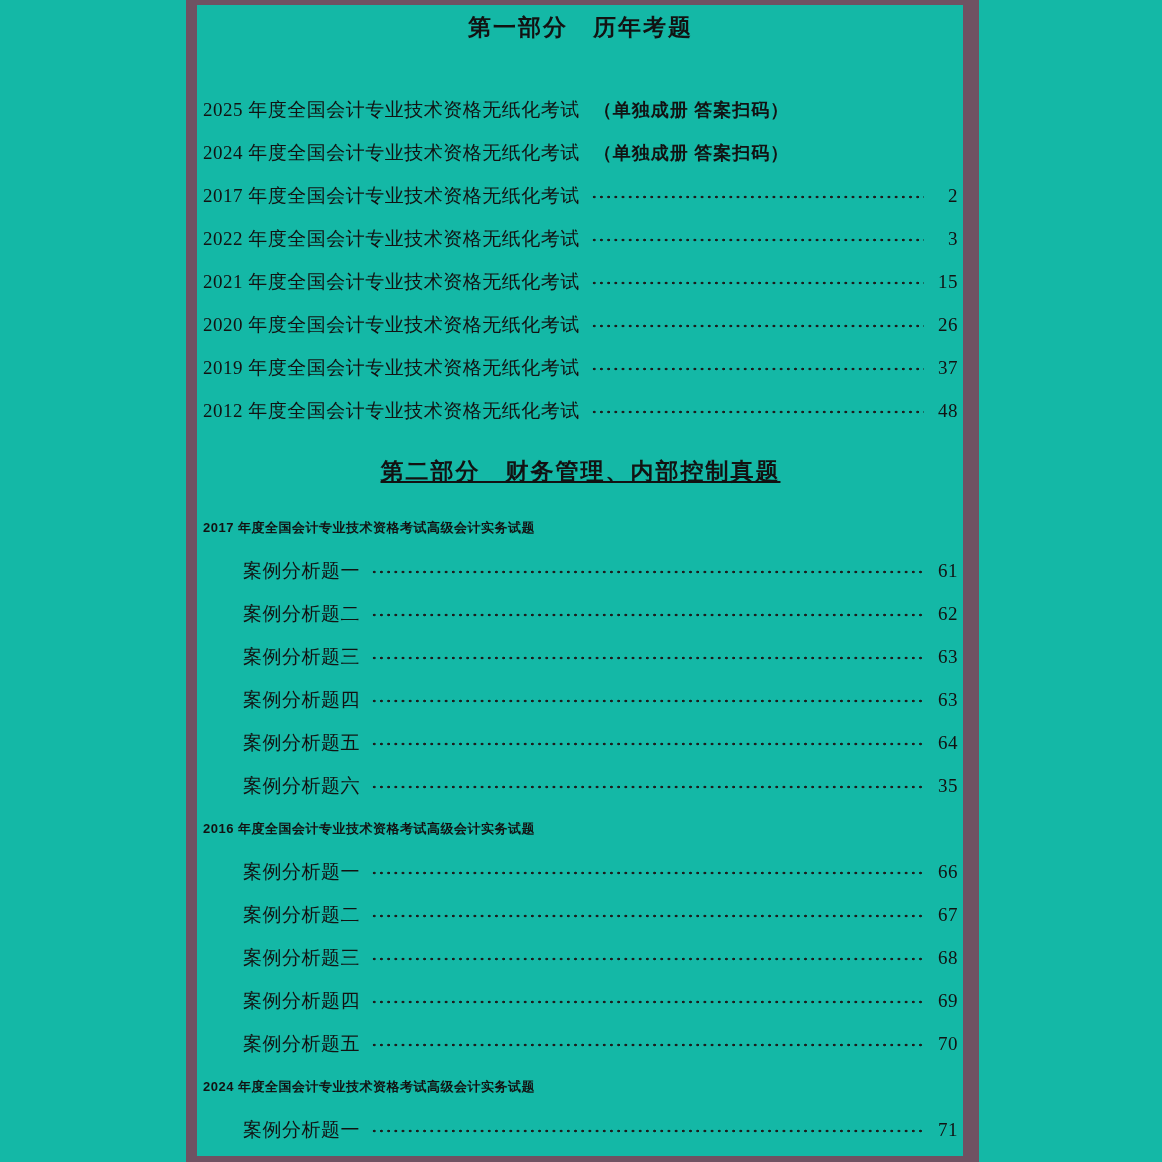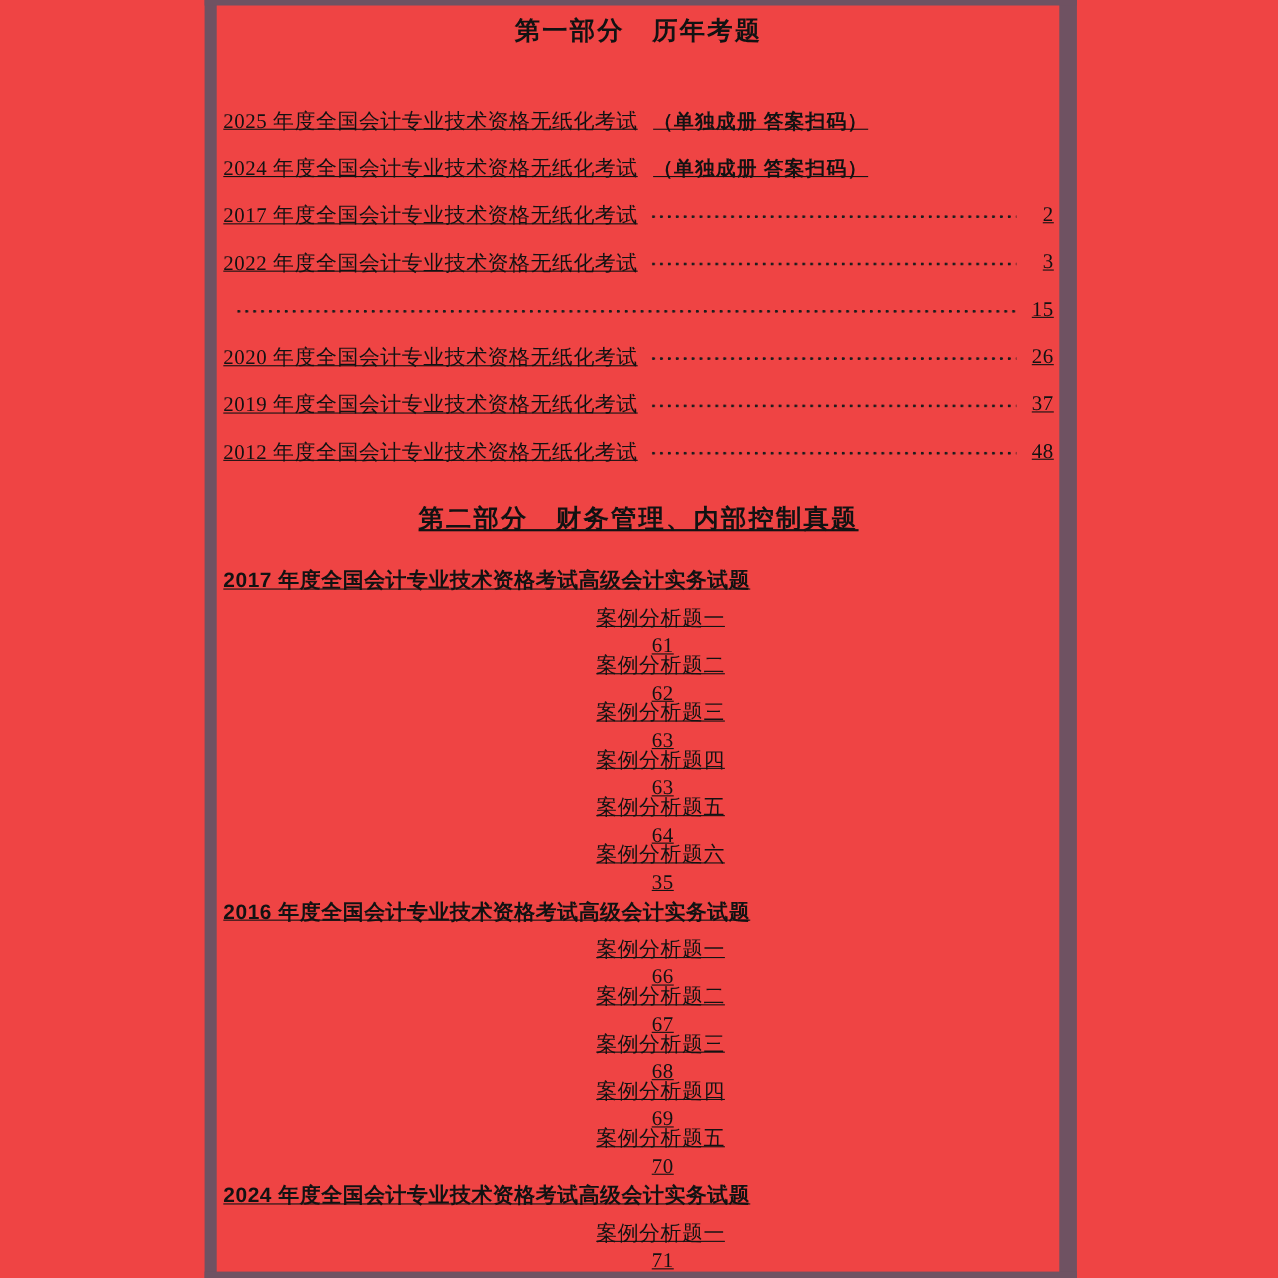--- a/index.html
+++ b/index.html
@@ -8,21 +8,21 @@
     width: 1162px;
     height: 1162px;
     background: #fdfdfd;
     font-family: "Liberation Serif", "DejaVu Serif", serif;
     color: #121212;
     overflow: hidden;
   }
   .scan {
     position: absolute;
     inset: 0;
-    background: #ef4444;
+    background: #14b8a6;
   }
   
   .band { position: absolute; background: #6f5262; }
   .band-left   { left: 186px; top: 0; width: 11px; height: 1162px; }
   .band-right  { left: 963px; top: 0; width: 16px; height: 1162px; }
   .band-top    { left: 186px; top: 0; width: 793px; height: 5px; }
   .band-bottom { left: 186px; bottom: 0; width: 793px; height: 6px; }
 
   .content {
     position: absolute;
@@ -44,29 +44,28 @@
     text-decoration: underline;
   }
 
   .row {
     display: flex;
     align-items: center;
     height: 43px;
     font-size: 19px;
     letter-spacing: 0.5px;
     white-space: nowrap;
-    text-decoration: underline;
   }
   .row .title { flex: 0 0 auto; }
-  .row.sub { padding-left: 40px; flex-direction: column; }
+  .row.sub { padding-left: 40px; }
 
   .section-row {
     font-family: "Liberation Sans", "DejaVu Sans", sans-serif;
     font-weight: bold;
-    font-size: 19px;
+    font-size: 13px;
   }
 
   .note {
     font-weight: bold;
     margin-left: 14px;
     font-size: 18px;
     letter-spacing: 1px;
     text-align: right;
   }
 
@@ -112,20 +111,21 @@
       <span class="title">2017 年度全国会计专业技术资格无纸化考试</span>
       <span class="leader"></span>
       <span class="pagenum">2</span>
     </div>
     <div class="row">
       <span class="title">2022 年度全国会计专业技术资格无纸化考试</span>
       <span class="leader"></span>
       <span class="pagenum">3</span>
     </div>
     <div class="row">
+      <span class="title">2021 年度全国会计专业技术资格无纸化考试</span>
       <span class="leader"></span>
       <span class="pagenum">15</span>
     </div>
     <div class="row">
       <span class="title">2020 年度全国会计专业技术资格无纸化考试</span>
       <span class="leader"></span>
       <span class="pagenum">26</span>
     </div>
     <div class="row">
       <span class="title">2019 年度全国会计专业技术资格无纸化考试</span>

